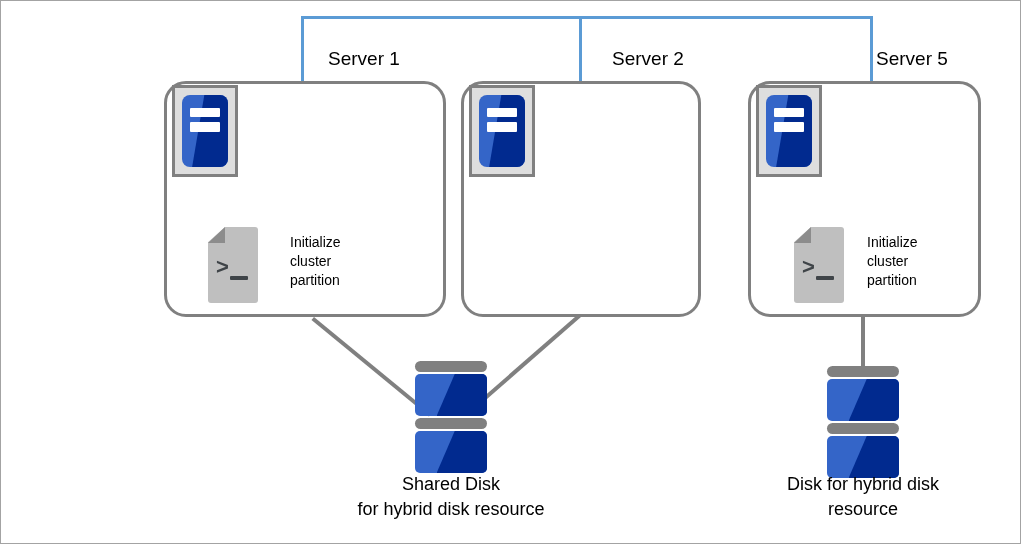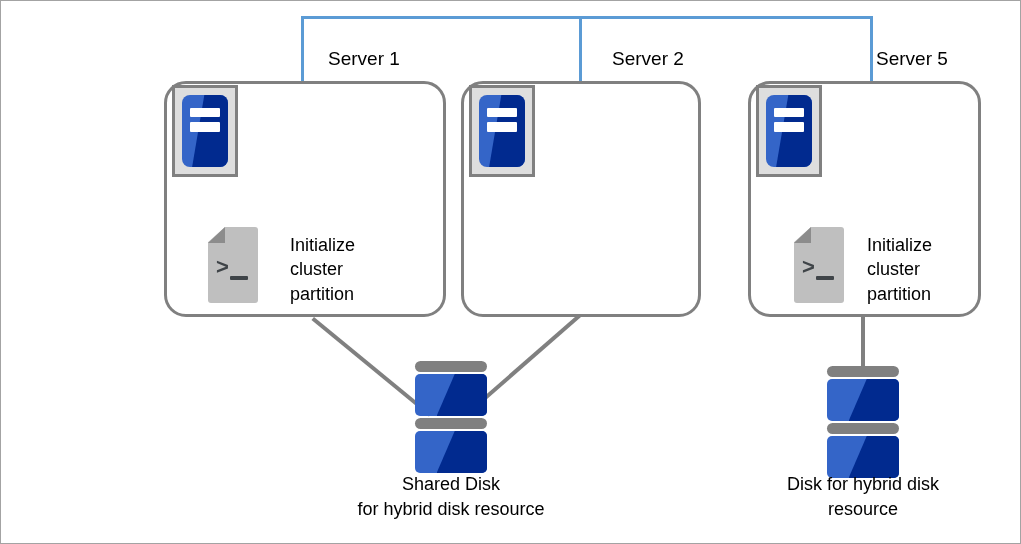--- a/index.html
+++ b/index.html
@@ -128,21 +128,21 @@
     top: 64%;
     width: 36%;
     height: 4px;
     background: #3f4448;
     border-radius: 1px;
   }
 
   
   .doc-text {
     position: absolute;
-    font-size: 18px;
+    font-size: 14px;
     color: #000000;
     line-height: 1.36;
     white-space: pre-line;
   }
 
   
   .disk {
     position: absolute;
     width: 72px;
   }

